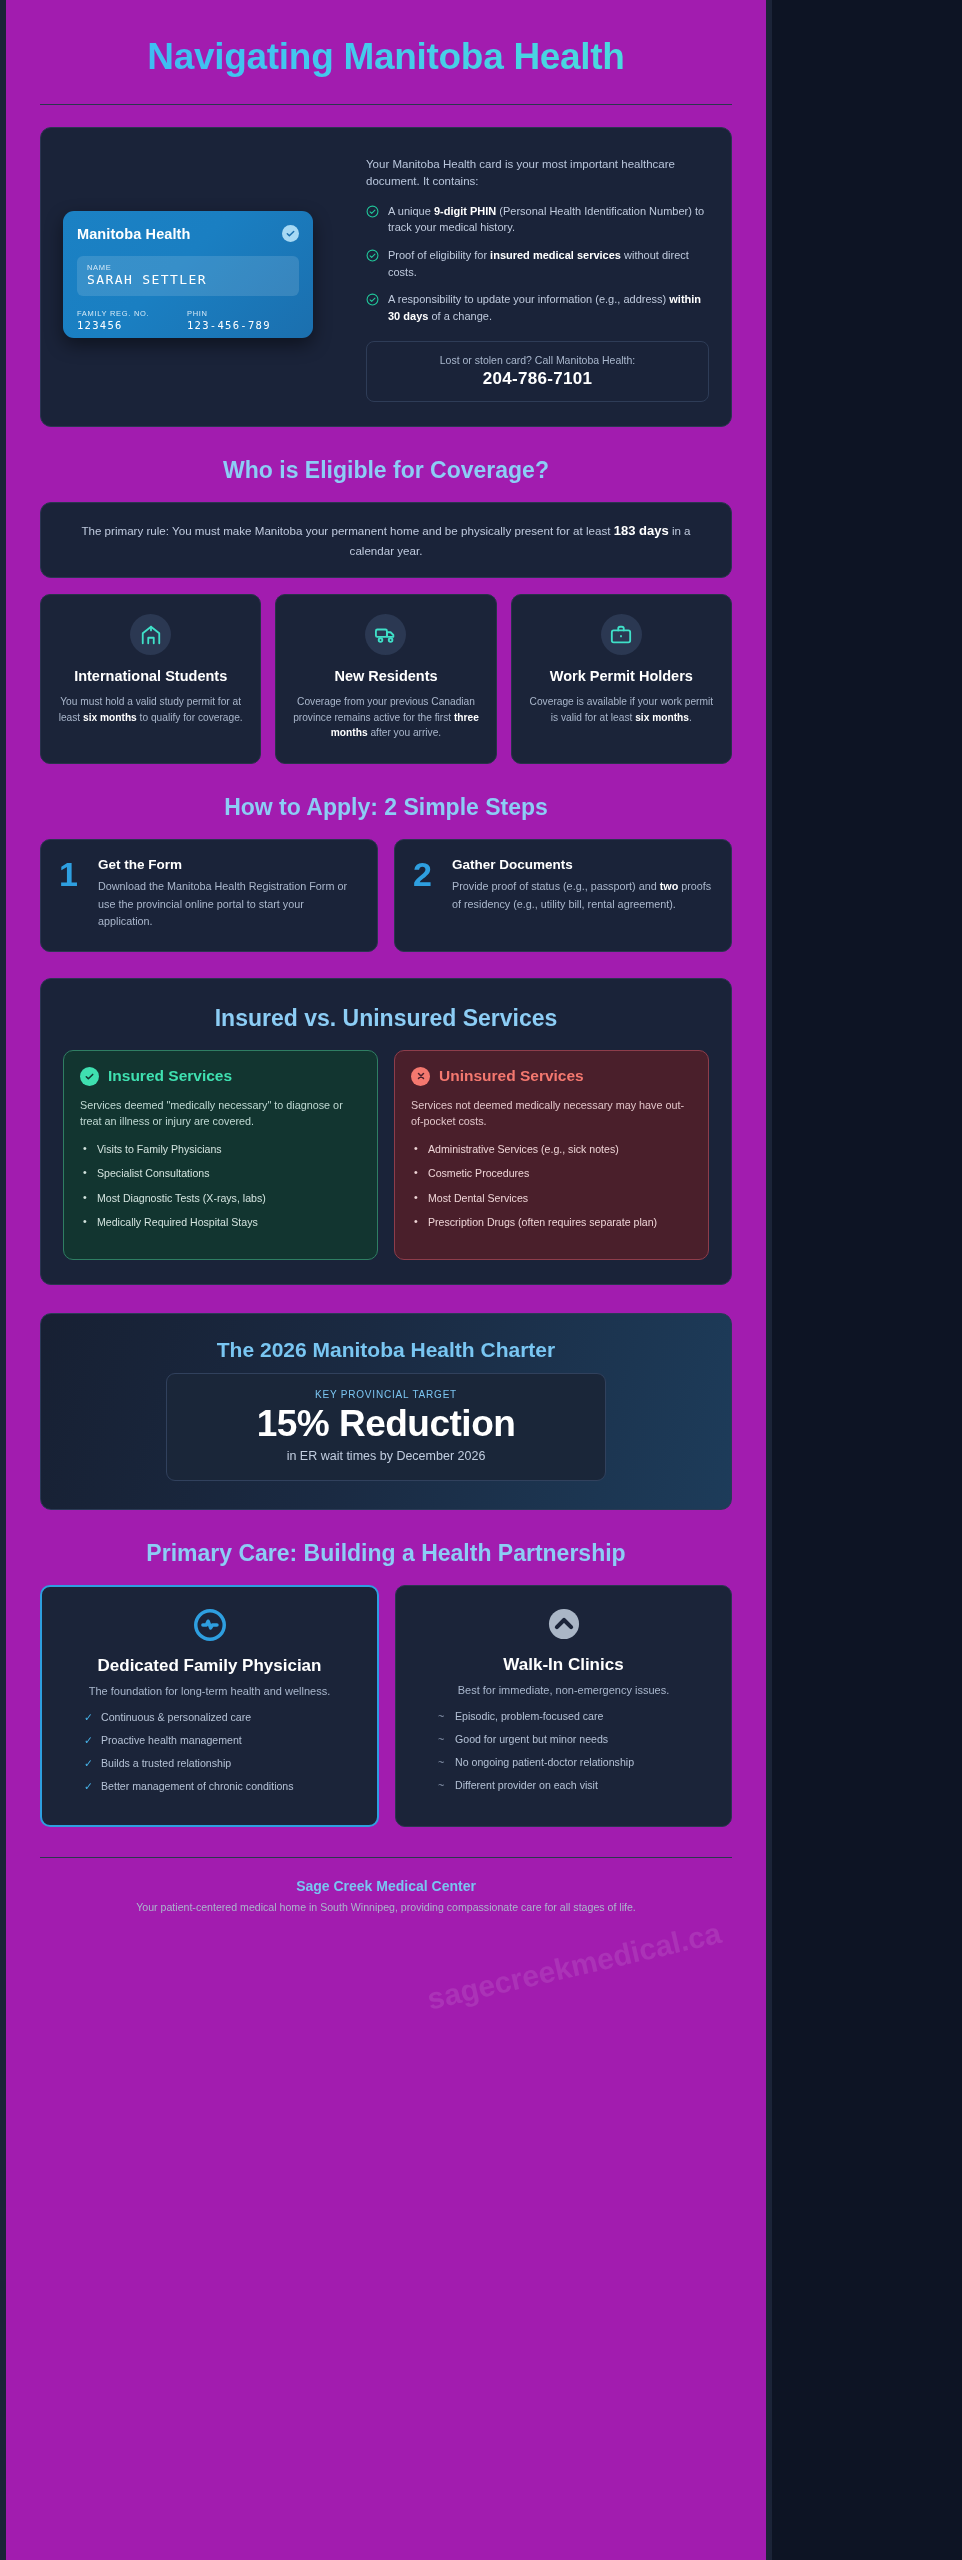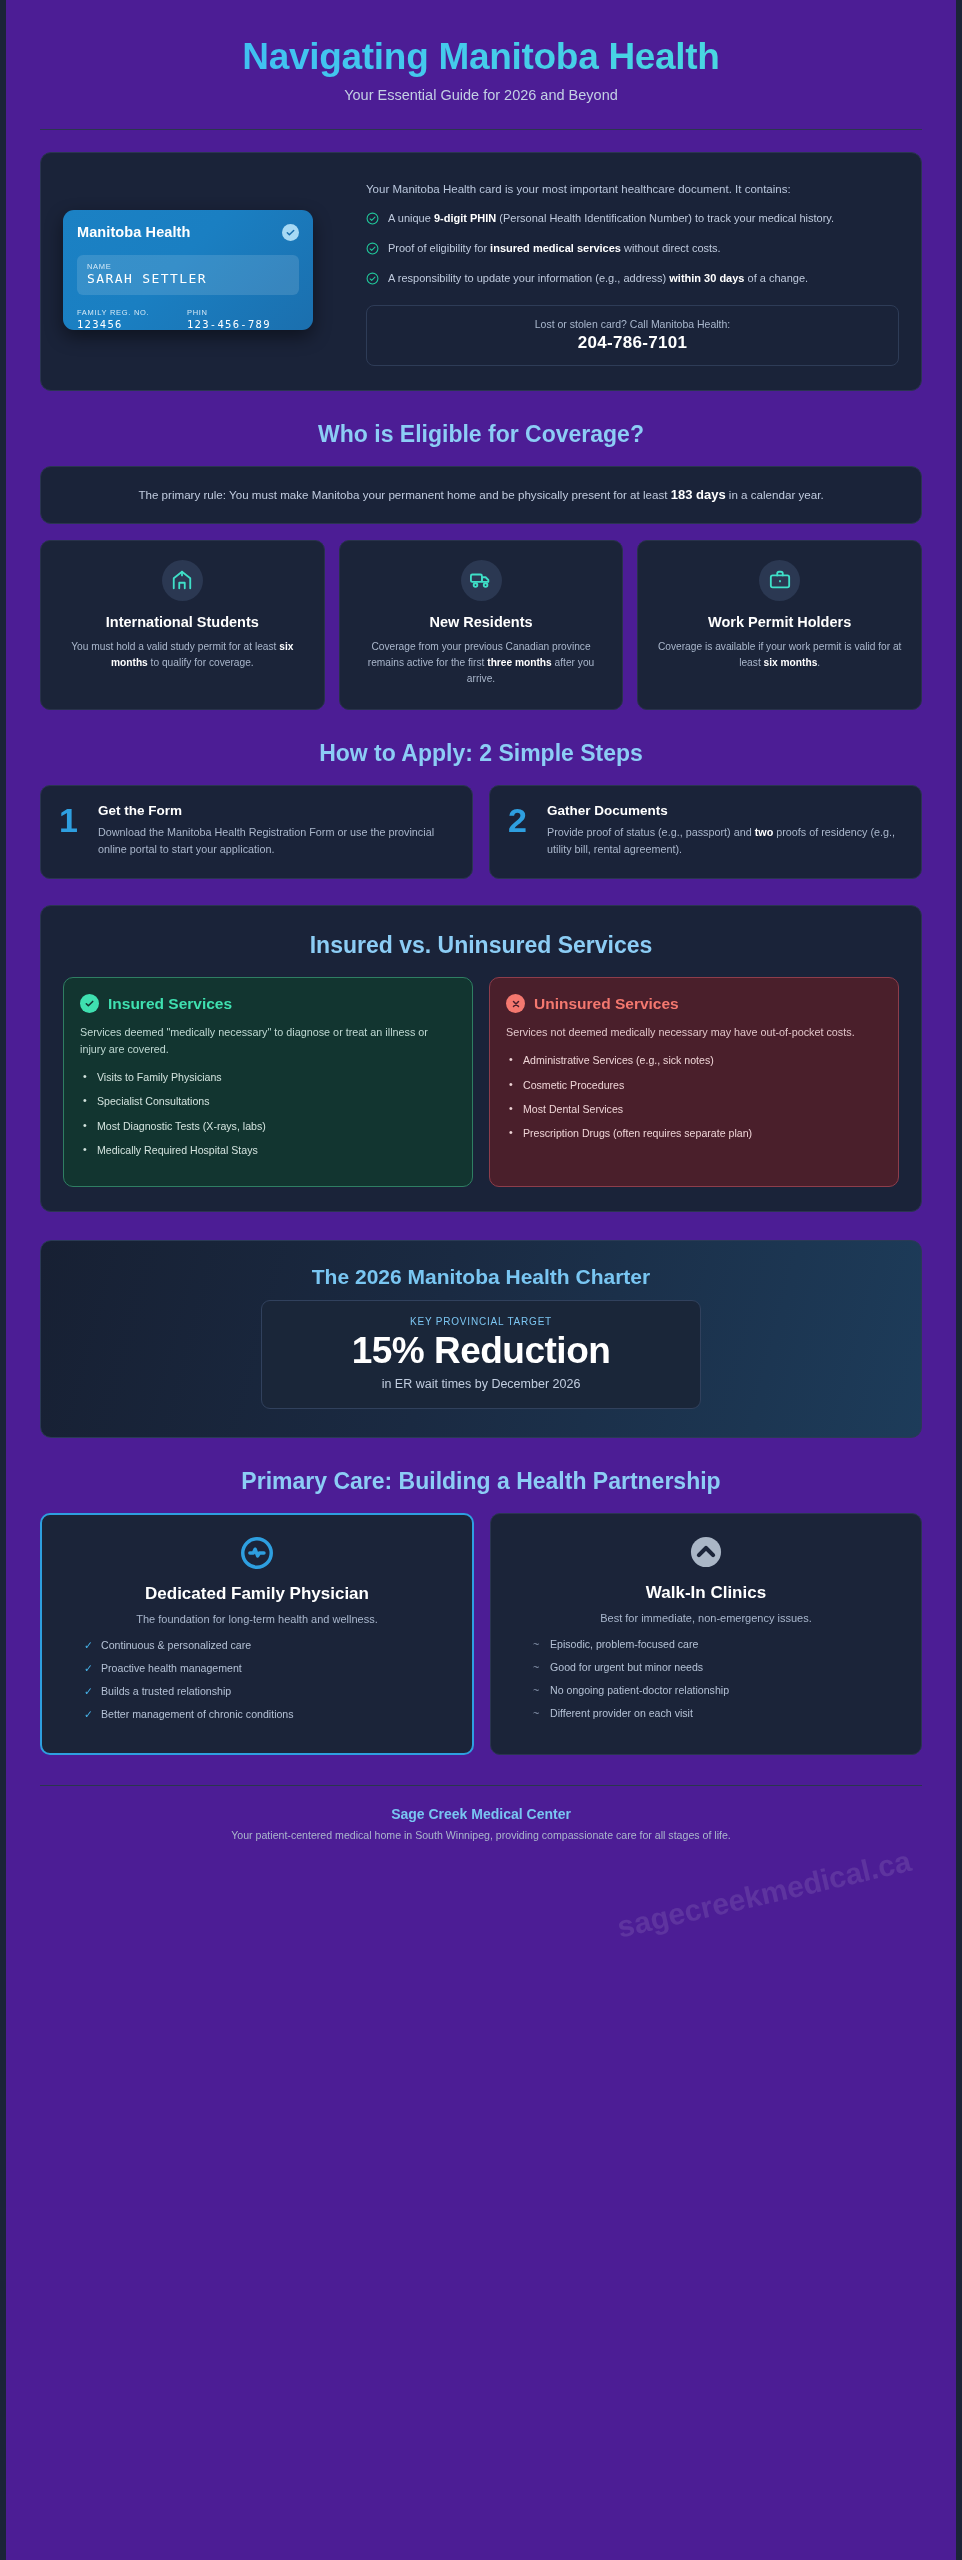--- a/index.html
+++ b/index.html
@@ -4,23 +4,23 @@
 <style>
   * { box-sizing: border-box; margin: 0; padding: 0; }
   body {
     width: 962px;
     background: #0d1424;
     font-family: "Liberation Sans", sans-serif;
     color: #e6edf7;
     overflow-x: hidden;
   }
   .page {
-    width: 962px;
+    width: 772px;
     min-height: 2560px;
-    background: #4c1d95;
+    background: #a21caf;
     border-left: 6px solid #1b2438;
     border-right: 6px solid #1b2438;
     position: relative;
     overflow: hidden;
   }
   .inner { padding: 22px 34px 0 34px; }
 
   
   .hdr { text-align: center; padding-top: 14px; }
   .hdr h1 {
@@ -56,21 +56,21 @@
 
   
   .cardsec { display:flex; padding: 20px 22px 24px 22px; gap: 18px; }
   .cardsec .left { width: 285px; flex: none; display:flex; align-items:center; }
   .cardsec .right { flex: 1; padding-top: 8px; }
 
   .mbcard {
     width: 250px;
     border-radius: 11px;
     background: linear-gradient(135deg,#1b81c4 0%,#1a7fc2 45%,#1b6fae 100%);
-    padding: 14px 14px 0 14px;
+    padding: 14px 14px 7px 14px;
     box-shadow: 0 7px 18px rgba(0,0,0,.45);
     position: relative;
   }
   .mbcard .mbtop { display:flex; justify-content:space-between; align-items:center; }
   .mbcard .mbtitle { font-size: 14.5px; font-weight: bold; color:#fff; letter-spacing:.1px;}
   .chk {
     width:17px;height:17px;border-radius:50%;
     background:#a7d9f4;display:flex;align-items:center;justify-content:center;
   }
   .chk svg { display:block; }
@@ -208,21 +208,20 @@
   }
 </style>
 </head>
 <body>
 
 <div class="page">
  <div class="inner">
 
   <div class="hdr">
     <h1>Navigating Manitoba Health</h1>
-    <div class="sub">Your Essential Guide for 2026 and Beyond</div>
   </div>
   <div class="rule"></div>
 
   <div class="panel cardsec">
     <div class="left">
       <div class="mbcard">
         <div class="mbtop">
           <div class="mbtitle">Manitoba Health</div>
           <div class="chk">
             <svg width="11" height="11" viewBox="0 0 24 24">

